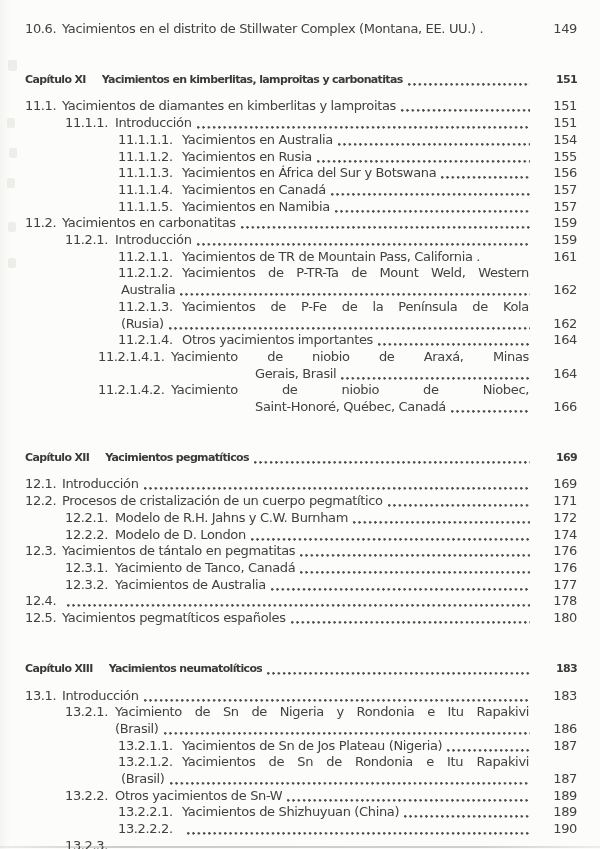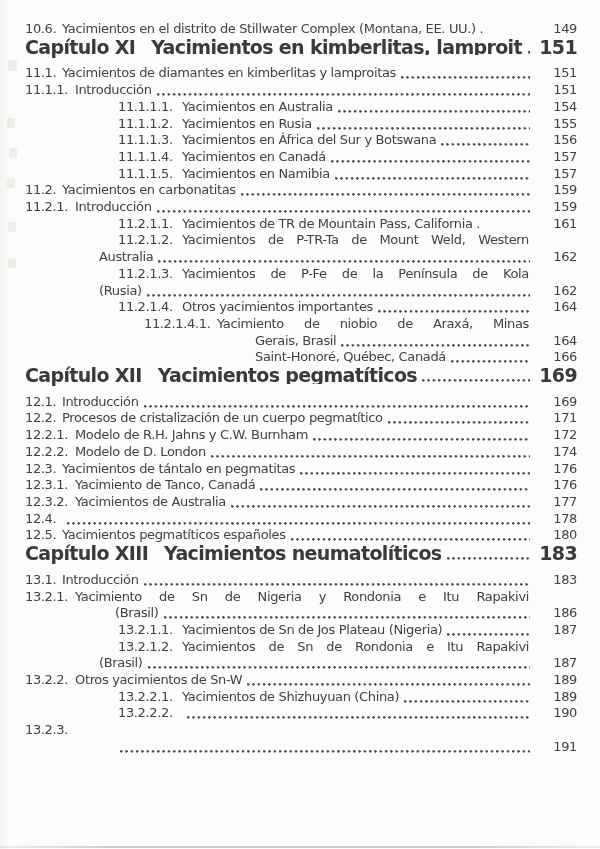--- a/index.html
+++ b/index.html
@@ -31,41 +31,40 @@
     height:14px;
     margin:0 5px;
     background-image:radial-gradient(circle at 1.2px 12.4px, var(--dot,#4c4c4c) 1.02px, rgba(0,0,0,0) 1.45px);
     background-size:5.3px 14px;
     background-repeat:repeat-x;
   }
   .fill{flex:1 1 auto;}
   .page-num{flex:none;width:42px;text-align:right;white-space:nowrap;}
   
   .lvl0 .num{width:37px;}
-  .lvl1{} .lvl1 .num{width:50px;}
+  .lvl1{margin-left:40px;} .lvl1 .num{width:50px;}
   .lvl2{margin-left:93px;justify-content:space-between;} .lvl2 .num{width:64px;}
-  .lvl3{margin-left:119px;} .lvl3 .num{width:73px;}
+  .lvl3{margin-left:73px;} .lvl3 .num{width:73px;}
   .cont.lvl1{margin-left:90px;}
-  .cont.lvl2{margin-left:74px;}
+  .cont.lvl2{margin-left:96px;}
   .cont.lvl3{margin-left:230px;}
   
   .justify .text{
     flex:1 1 auto;
     white-space:normal;
     text-align:justify;
     text-align-last:justify;
     margin-right:6px;
   }
   .chapter{
-    margin:1px 0 10px 0;
+    margin:34px 0 10px 0;
     font-weight:700;
     color:var(--ink_bold,#3a3a3a);
-    font-size:19px;
+    font-size:11px;
     letter-spacing:-0.65px;
-    align-items:center;
   }
   .chapter .num{width:auto;margin-right:16px;}
   .chapter .dots{min-width:2px;}
   .italic{font-style:italic;}
   
   .ghost{
     position:absolute;
     background:rgba(140,140,128,0.13);
     border-radius:2px;
   }
@@ -188,20 +187,25 @@
       </div>
       <div class="row lvl3 justify">
         <span class="num">11.2.1.4.1.</span>
         <span class="text"><span>Yacimiento de niobio de Araxá, Minas</span></span>
         <span class="page-num"></span>
       </div>
       <div class="row lvl3 cont">
         <span class="text"><span>Gerais, Brasil</span></span>
         <span class="dots"></span>
         <span class="page-num">164</span>
+      </div>
+      <div class="row lvl3 justify">
+        <span class="num">11.2.1.4.2.</span>
+        <span class="text"><span>Yacimiento de niobio de Niobec,</span></span>
+        <span class="page-num"></span>
       </div>
       <div class="row lvl3 cont">
         <span class="text"><span>Saint-Honoré, Québec, Canadá</span></span>
         <span class="dots"></span>
         <span class="page-num">166</span>
       </div>
       <div class="row chapter">
         <span class="num">Capítulo XII</span>
         <span class="text"><span>Yacimientos pegmatíticos</span></span>
         <span class="dots"></span>

